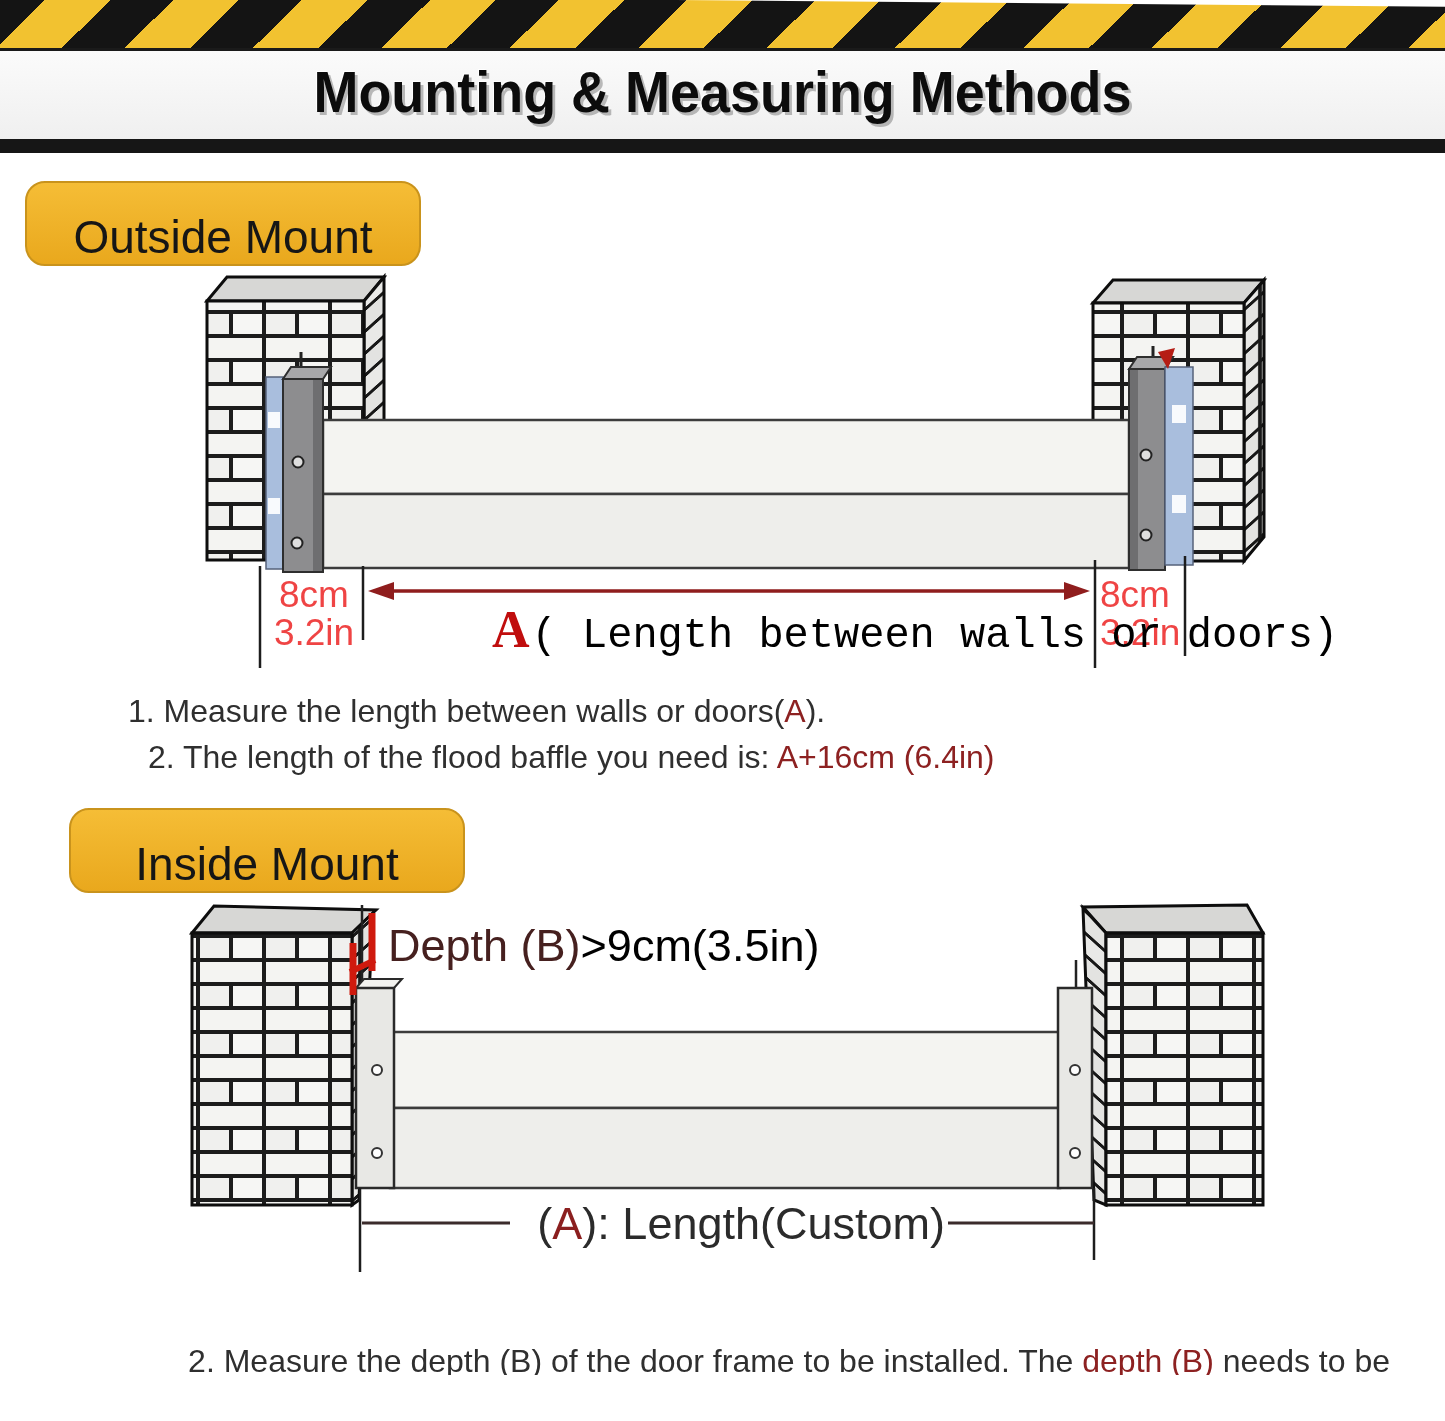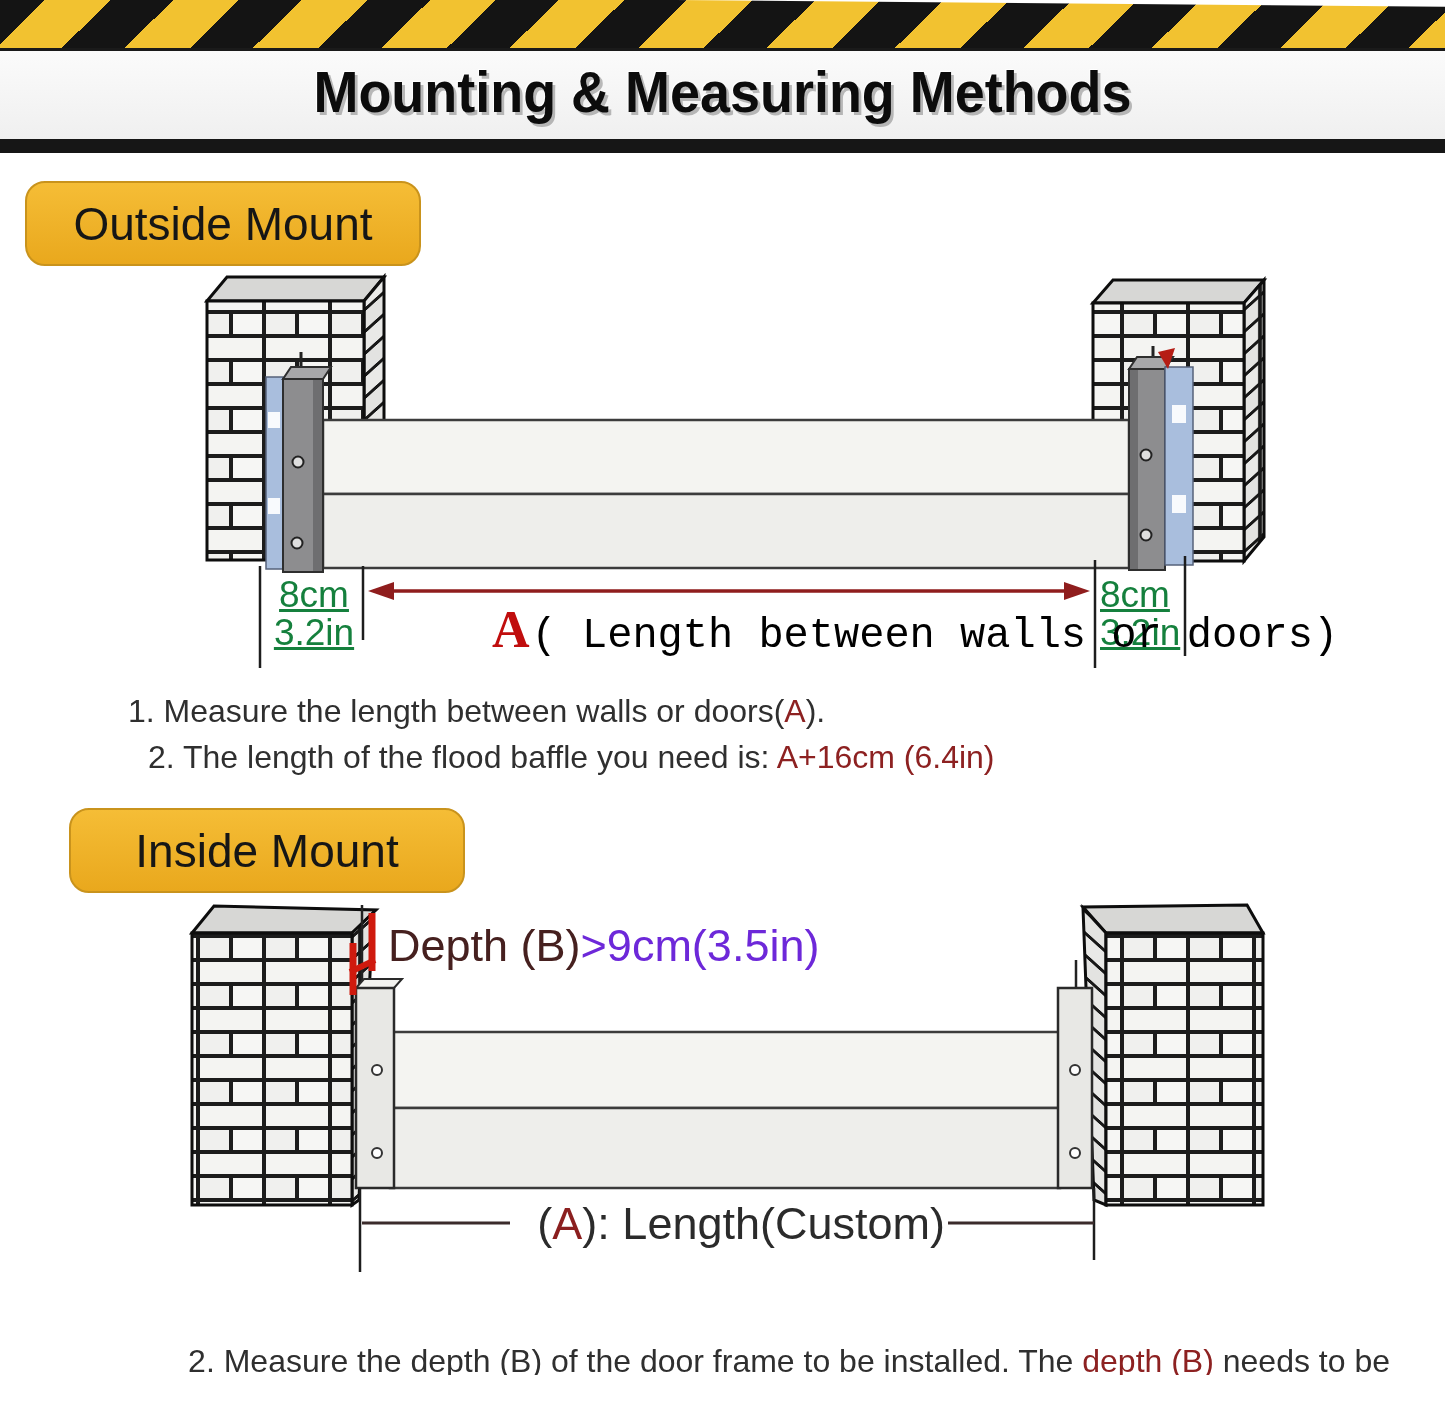--- a/index.html
+++ b/index.html
@@ -24,49 +24,49 @@
     transform:scaleX(.93);transform-origin:center;
     text-shadow:3px 3px 0 rgba(70,70,70,.35), -1px -1px 0 #ffffff;
     white-space:nowrap;
   }
   .black-bar{position:absolute;top:139px;left:0;width:1445px;height:14px;background:#161616;}
   
   .badge{
     position:absolute;left:25px;width:396px;height:85px;border-radius:20px;
     background:linear-gradient(180deg,#f5bd36,#e9a81d);
     border:2px solid #c9931c;box-sizing:border-box;
-    display:flex;align-items:center;justify-content:center;
+    display:flex;align-items:flex-end;justify-content:center;
     font-size:46px;color:#161616;
   }
   .badge-outside{top:181px;}
   .badge-inside{top:808px;margin-left:44px;}
   
   svg.diagram{position:absolute;top:0;left:0;}
   
-  .odim{position:absolute;font-size:37px;color:#15803d;line-height:38px;text-decoration:underline;}
+  .odim{position:absolute;font-size:37px;color:#ef4444;line-height:38px;}
   .odim-left{left:256px;top:576px;width:116px;text-align:center;}
   .odim-right{left:1100px;top:576px;width:100px;text-align:left;}
   .span-label{
     position:absolute;left:492px;top:600px;display:flex;align-items:baseline;white-space:nowrap;
   }
   .span-label .letter{
     font-family:"Liberation Serif", serif;font-weight:700;font-size:52px;color:#c00d0d;
     margin-right:2px;
   }
   .span-label .text{font-size:42px;color:#000000;font-family:Liberation Mono, monospace;}
   .step{position:absolute;font-size:32px;color:#2f2f2f;white-space:nowrap;text-align:right;}
   .step .red{color:#8d2121;}
   .ostep1{left:128px;top:693px;}
   .ostep2{left:128px;top:739px;margin-left:20px;}
   .depth-label{
     position:absolute;left:388px;top:920px;display:flex;align-items:baseline;white-space:nowrap;
     font-size:45px;
   }
   .depth-label .dark{color:#46201f;}
-  .depth-label .red{color:#6d28d9;}
+  .depth-label .red{color:#000000;}
   .ispan-label{
     position:absolute;left:505px;top:1198px;width:440px;text-align:right;
     font-size:45px;color:#2b2b2b;white-space:nowrap;
   }
   .ispan-label .letter{color:#8b1f1f;}
   .istep1{left:100px;top:1287px;}
   .istep2{
     left:56px;top:1341px;width:1334px;white-space:normal;
     line-height:41px;text-indent:38px;
   }

